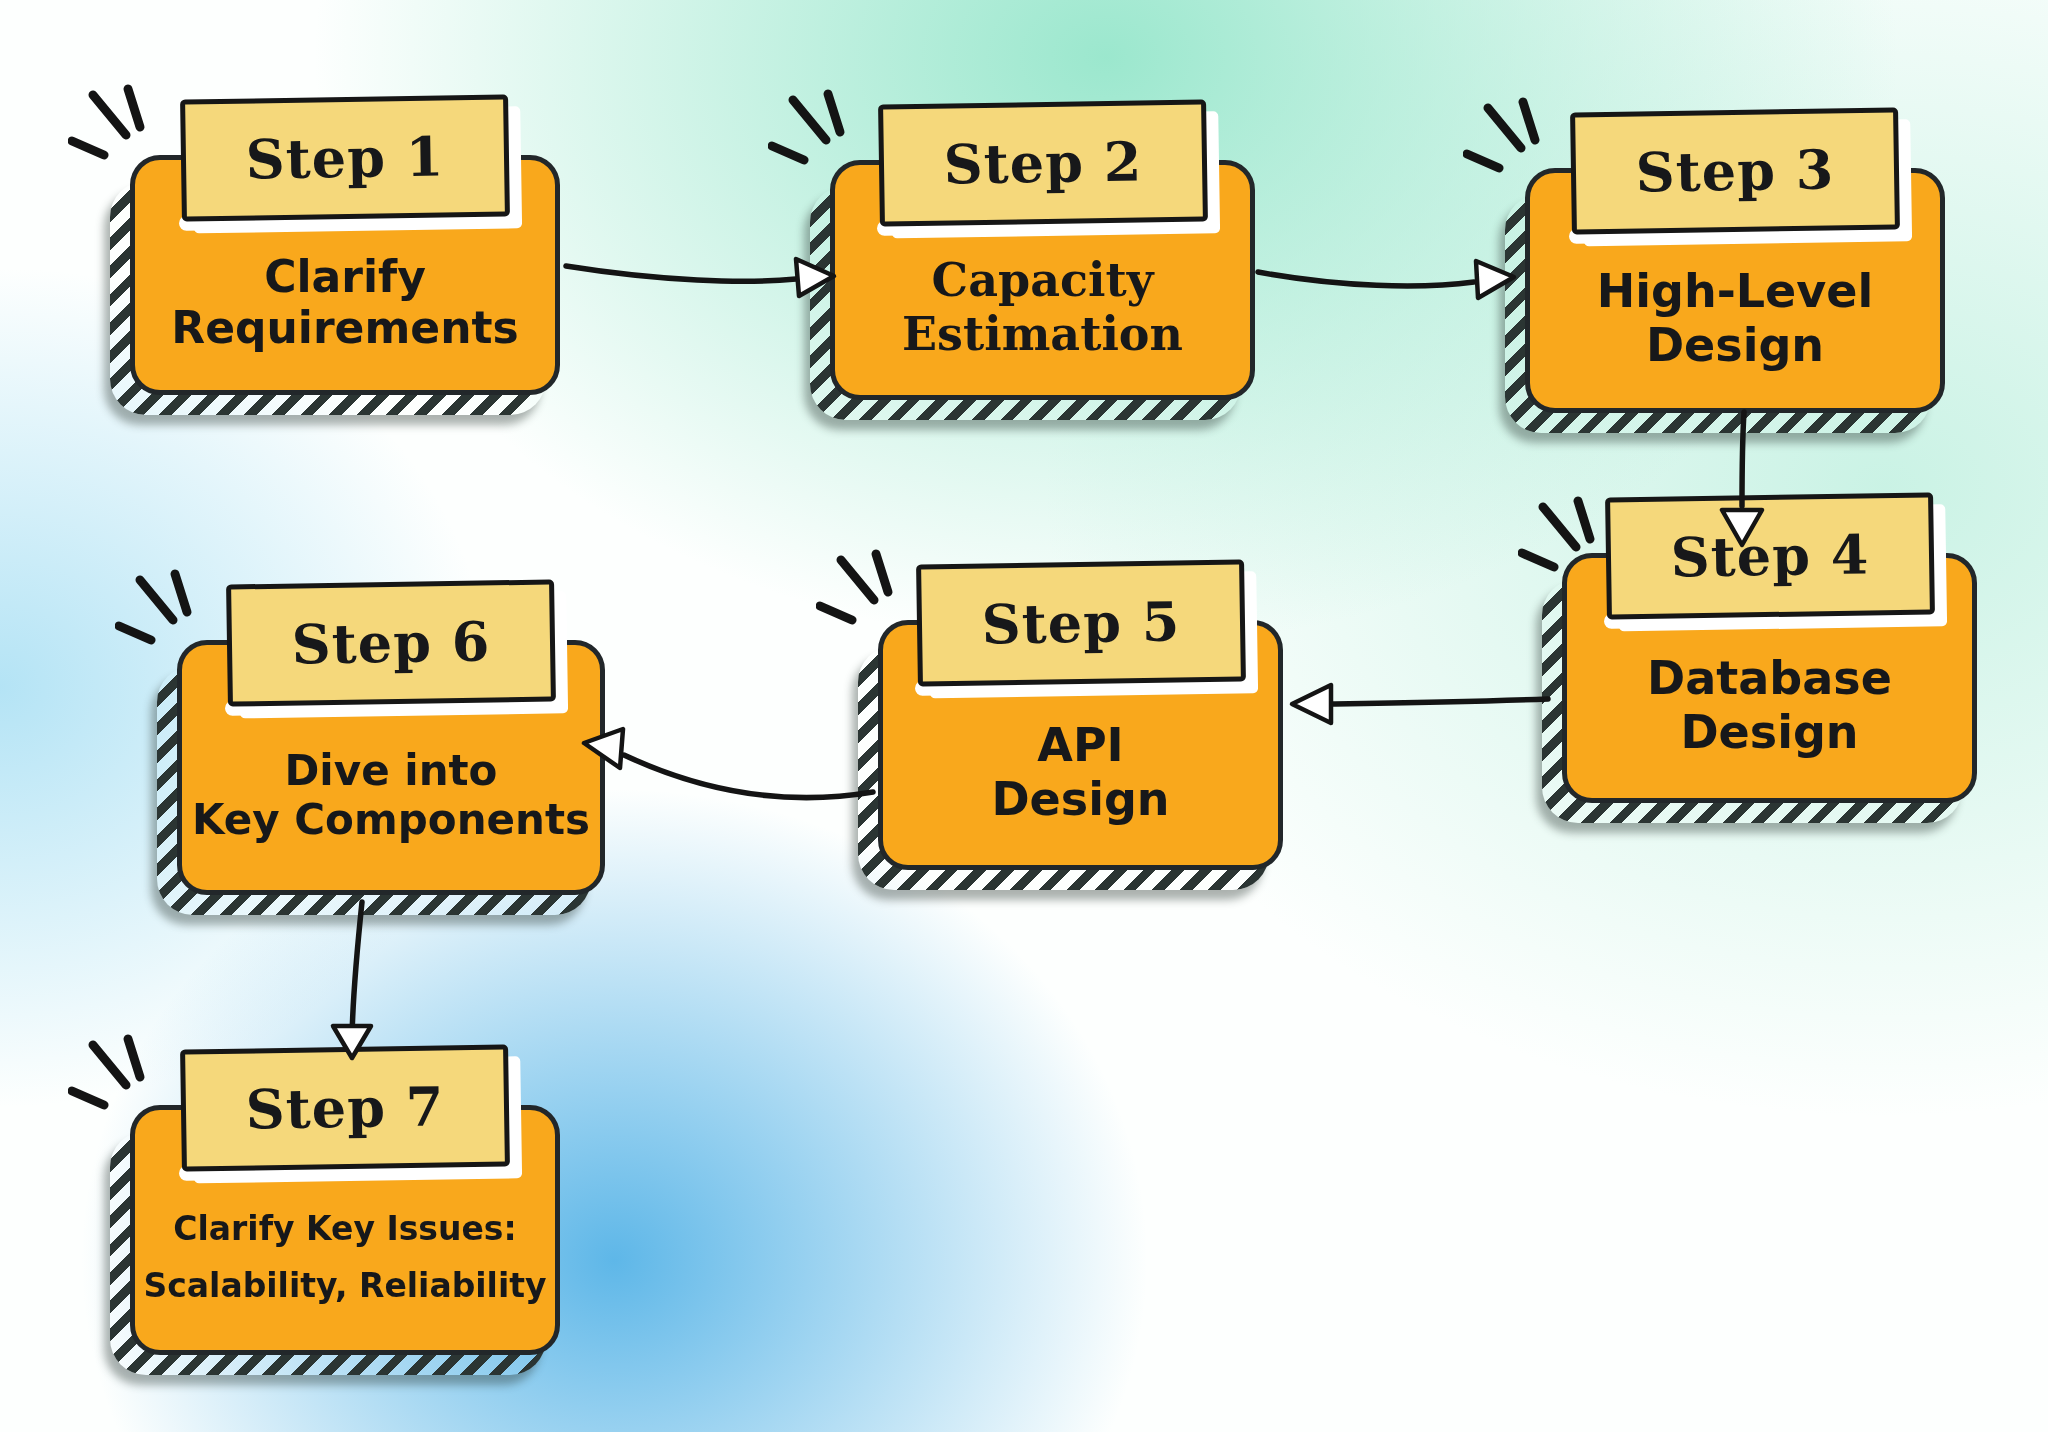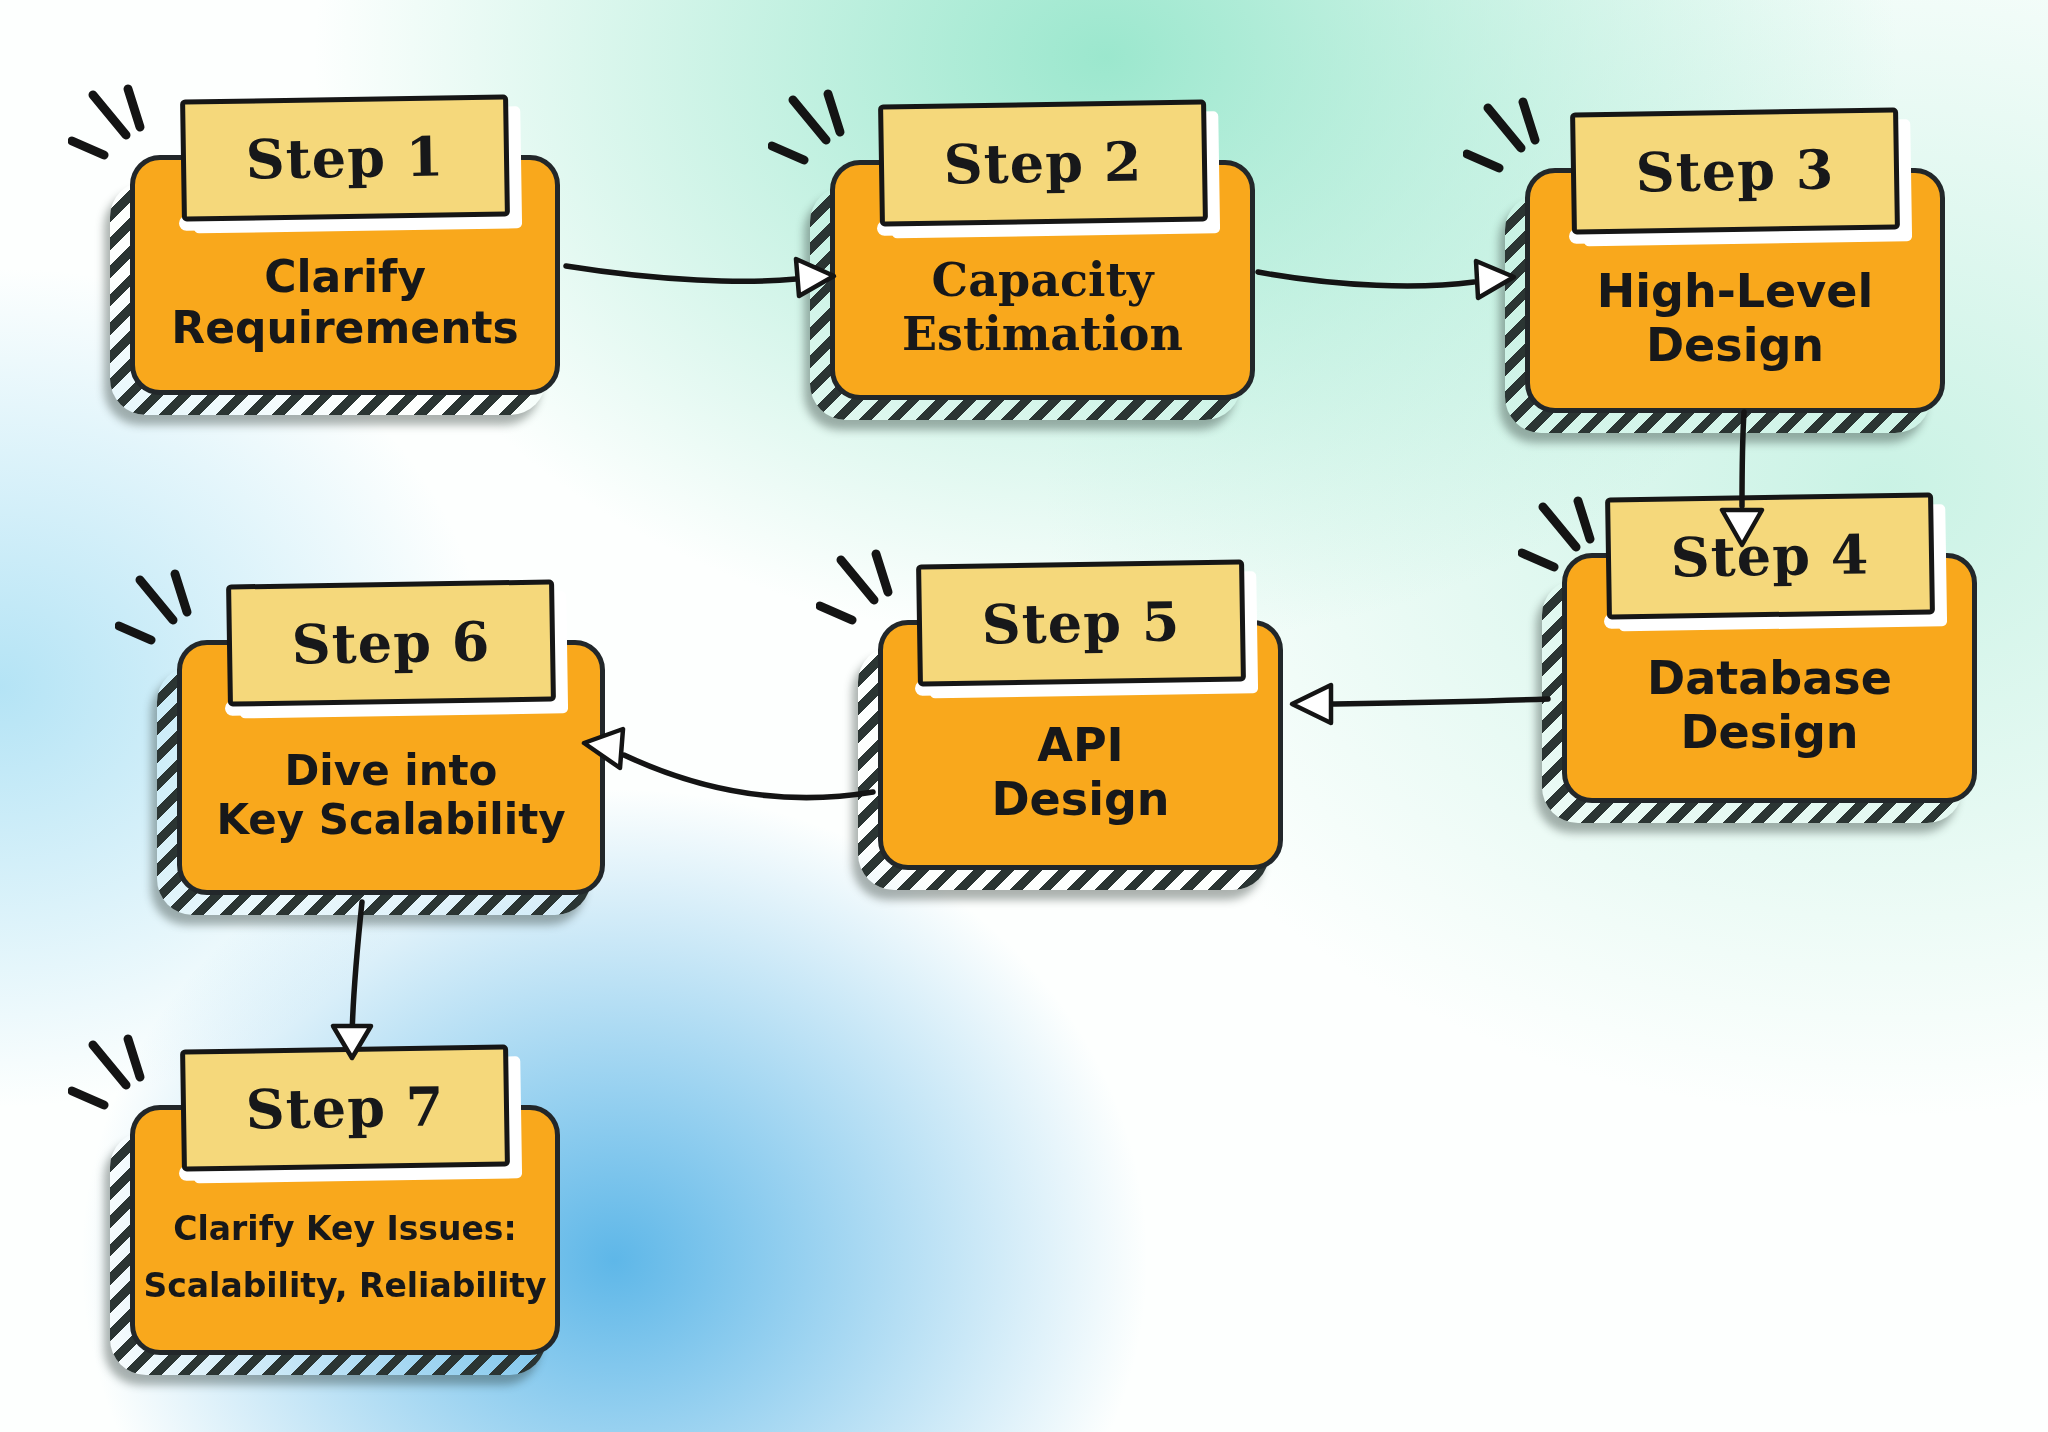--- a/index.html
+++ b/index.html
@@ -173,21 +173,21 @@
       <path class="spk" d="M60 6 L72 44"></path>
         <path class="spk" d="M25 12 L58 52"></path>
         <path class="spk" d="M4 58 L36 72"></path>
     </svg>
     <div class="shine"></div>
     <div class="tab">
       <span>Step 6</span>
     </div>
     <div class="body comic fs42">
       <span>Dive into</span>
-      <span>Key Scalability</span>
+      <span>Key Components</span>
     </div>
   </article>
 
   <article class="card s7">
     <div class="hatch"></div>
     <div class="face"></div>
     <svg class="sparkle" viewBox="0 0 95 95">
       <path class="spk" d="M60 6 L72 44"></path>
         <path class="spk" d="M25 12 L58 52"></path>
         <path class="spk" d="M4 58 L36 72"></path>

